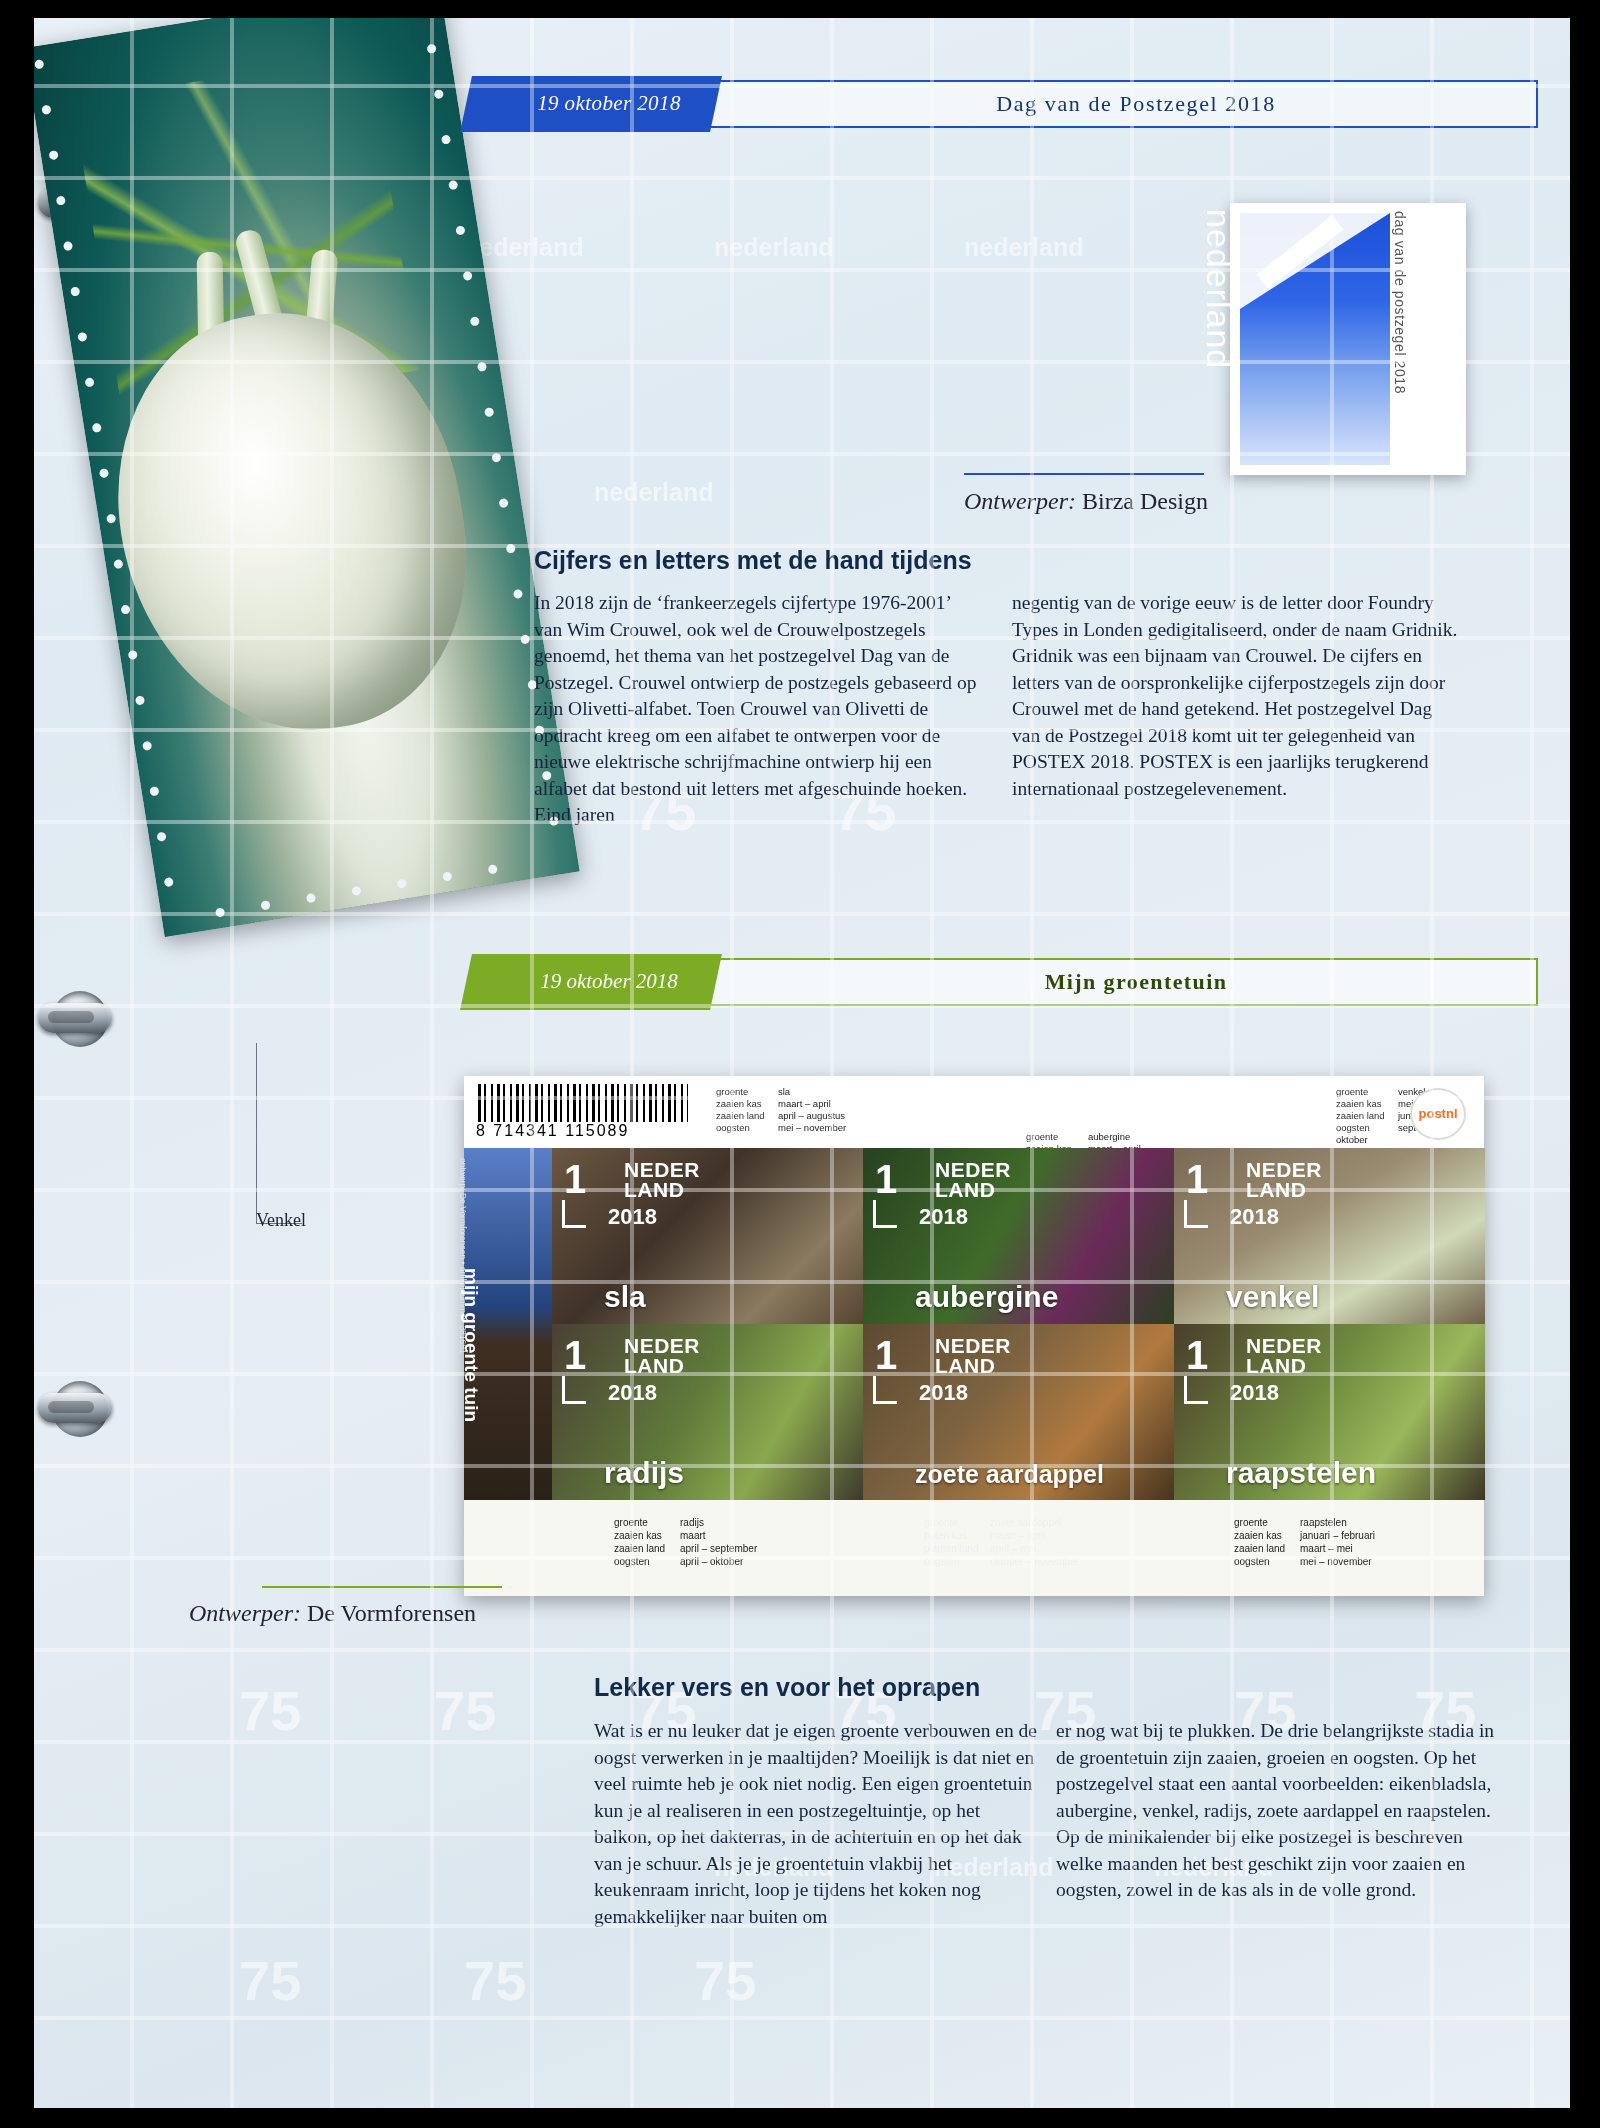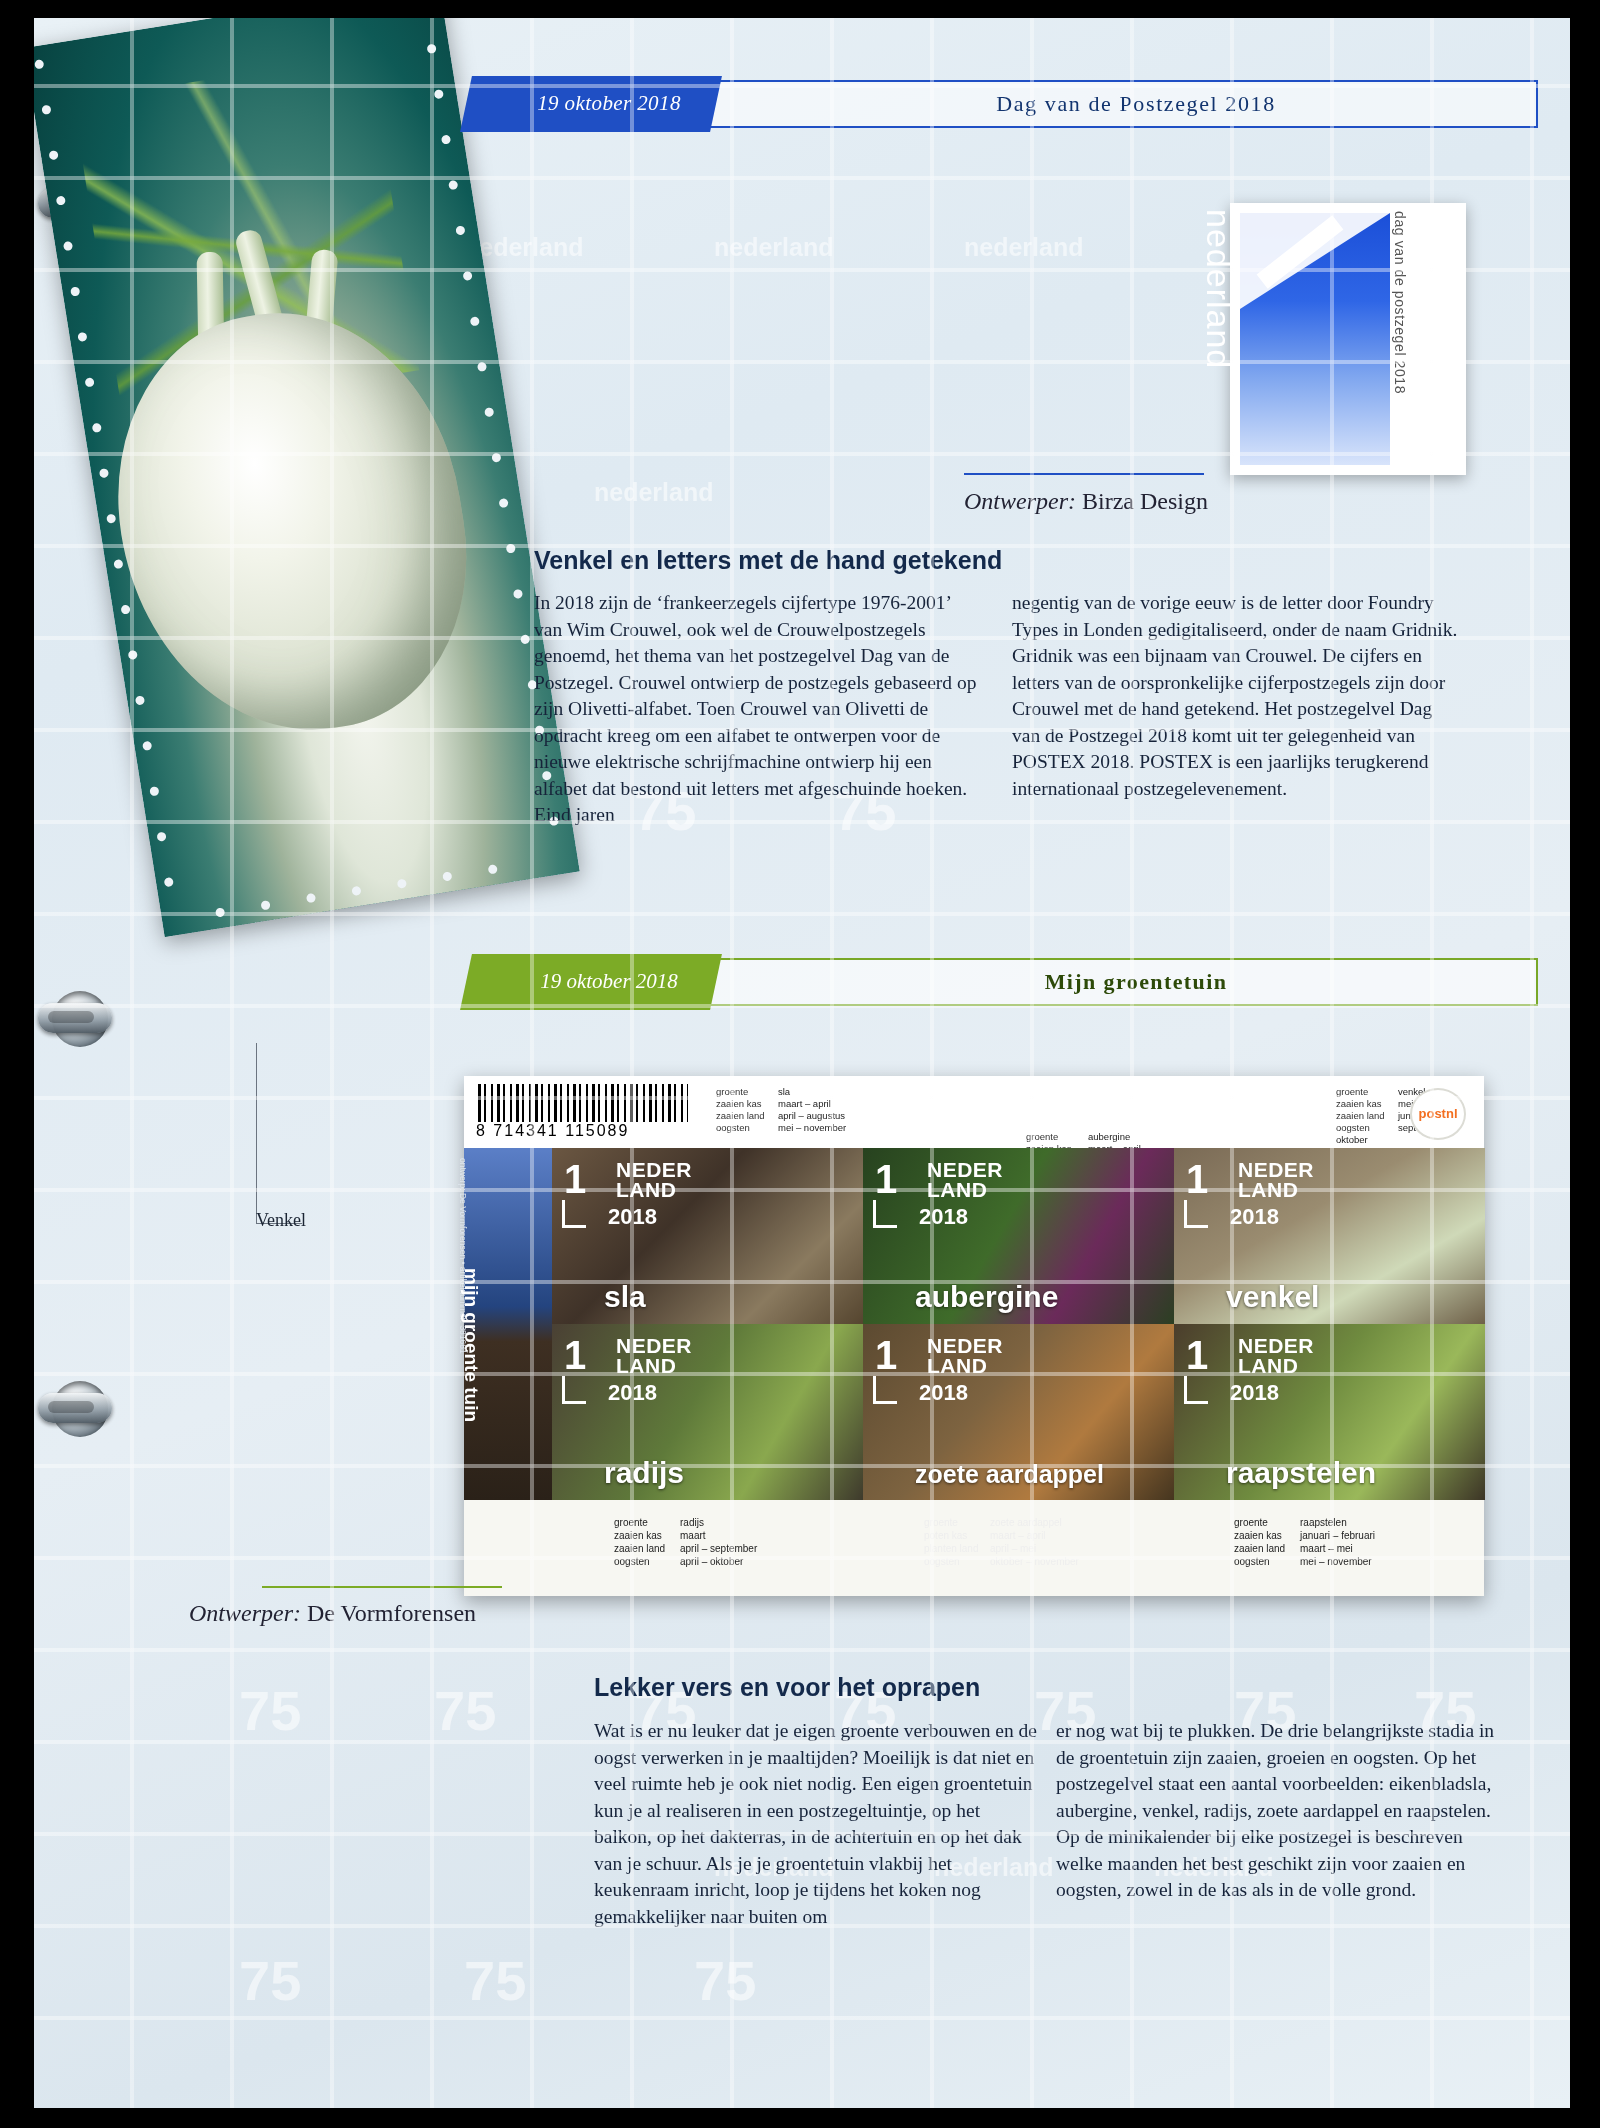--- a/index.html
+++ b/index.html
@@ -114,21 +114,21 @@
   .sl-left{position:absolute;left:0;top:72px;width:88px;height:352px;
     background:linear-gradient(180deg,#5b7fc7,#24447f 45%,#3e2f22 55%,#2a2118 100%);}
   .sl-left .txt{position:absolute;left:18px;top:120px;width:210px;transform:rotate(90deg);
     transform-origin:left top;color:#fff;font-family:"Liberation Sans",sans-serif;font-size:19px;
     line-height:22px;font-weight:bold;}
   .sl-left .credit{position:absolute;left:4px;top:10px;width:200px;transform:rotate(90deg);
     transform-origin:left top;color:#dfe6ee;font-family:"Liberation Sans",sans-serif;font-size:8.5px;}
   .stampcell{position:absolute;width:311px;height:176px;overflow:hidden;}
   .stampcell .den{position:absolute;left:12px;top:14px;color:#fff;font-family:"Liberation Sans",sans-serif;
     font-weight:bold;font-size:40px;line-height:34px;}
-  .stampcell .ctry{position:absolute;left:64px;top:12px;color:#fff;font-family:"Liberation Sans",sans-serif;
+  .stampcell .ctry{position:absolute;left:72px;top:12px;color:#fff;font-family:"Liberation Sans",sans-serif;
     font-weight:bold;font-size:21px;line-height:20px;letter-spacing:.5px;}
   .stampcell .yr{position:absolute;left:56px;top:56px;color:#fff;font-family:"Liberation Sans",sans-serif;
     font-weight:bold;font-size:22px;}
   .stampcell .nm{position:absolute;left:52px;bottom:10px;color:#fff;font-family:"Liberation Sans",sans-serif;
     font-weight:bold;font-size:30px;text-shadow:0 1px 3px rgba(0,0,0,.6);}
   .stampcell .lbracket{position:absolute;left:10px;top:52px;width:3px;height:28px;background:#fff;}
   .stampcell .lbracket:after{content:"";position:absolute;left:0;top:25px;width:24px;height:3px;background:#fff;}
 
   .bottom-cal{position:absolute;font-family:Liberation Sans, sans-serif;font-size:10px;color:#222;line-height:13px;}
   .bottom-cal b{font-weight:normal;display:inline-block;width:66px;}
@@ -247,21 +247,21 @@
       <div class="art"></div>
       <div class="vert">nederland</div>
       <div class="side">dag van de postzegel 2018</div>
     </div>
     <div class="rule" style="left:930px;top:455px;width:240px;background:#1f4fc4;"></div>
     <div class="designer" style="left:930px;top:470px;">
       <em>Ontwerper:</em>
       <span>Birza Design</span>
     </div>
 
-    <h2 class="headline" style="left:500px;top:528px;">Venkel en letters met de hand getekend</h2>
+    <h2 class="headline" style="left:500px;top:528px;">Cijfers en letters met de hand tijdens</h2>
     <div class="col" style="left:500px;top:572px;">In 2018 zijn de ‘frankeerzegels cijfertype 1976-2001’ van Wim Crouwel, ook wel de Crouwelpostzegels genoemd, het thema van het postzegelvel Dag van de Postzegel. Crouwel ontwierp de postzegels gebaseerd op zijn Olivetti-alfabet. Toen Crouwel van Olivetti de opdracht kreeg om een alfabet te ontwerpen voor de nieuwe elektrische schrijfmachine ontwierp hij een alfabet dat bestond uit letters met afgeschuinde hoeken. Eind jaren</div>
     <div class="col" style="left:978px;top:572px;">negentig van de vorige eeuw is de letter door Foundry Types in Londen gedigitaliseerd, onder de naam Gridnik. Gridnik was een bijnaam van Crouwel. De cijfers en letters van de oorspronkelijke cijferpostzegels zijn door Crouwel met de hand getekend. Het postzegelvel Dag van de Postzegel 2018 komt uit ter gelegenheid van POSTEX 2018. POSTEX is een jaarlijks terugkerend internationaal postzegelevenement.</div>
 
     <div class="bar green">
       <div class="tab"></div>
       <div class="tabtxt">19 oktober 2018</div>
       <div class="title">Mijn groentetuin</div>
     </div>
 
     <div class="sheetlet">

